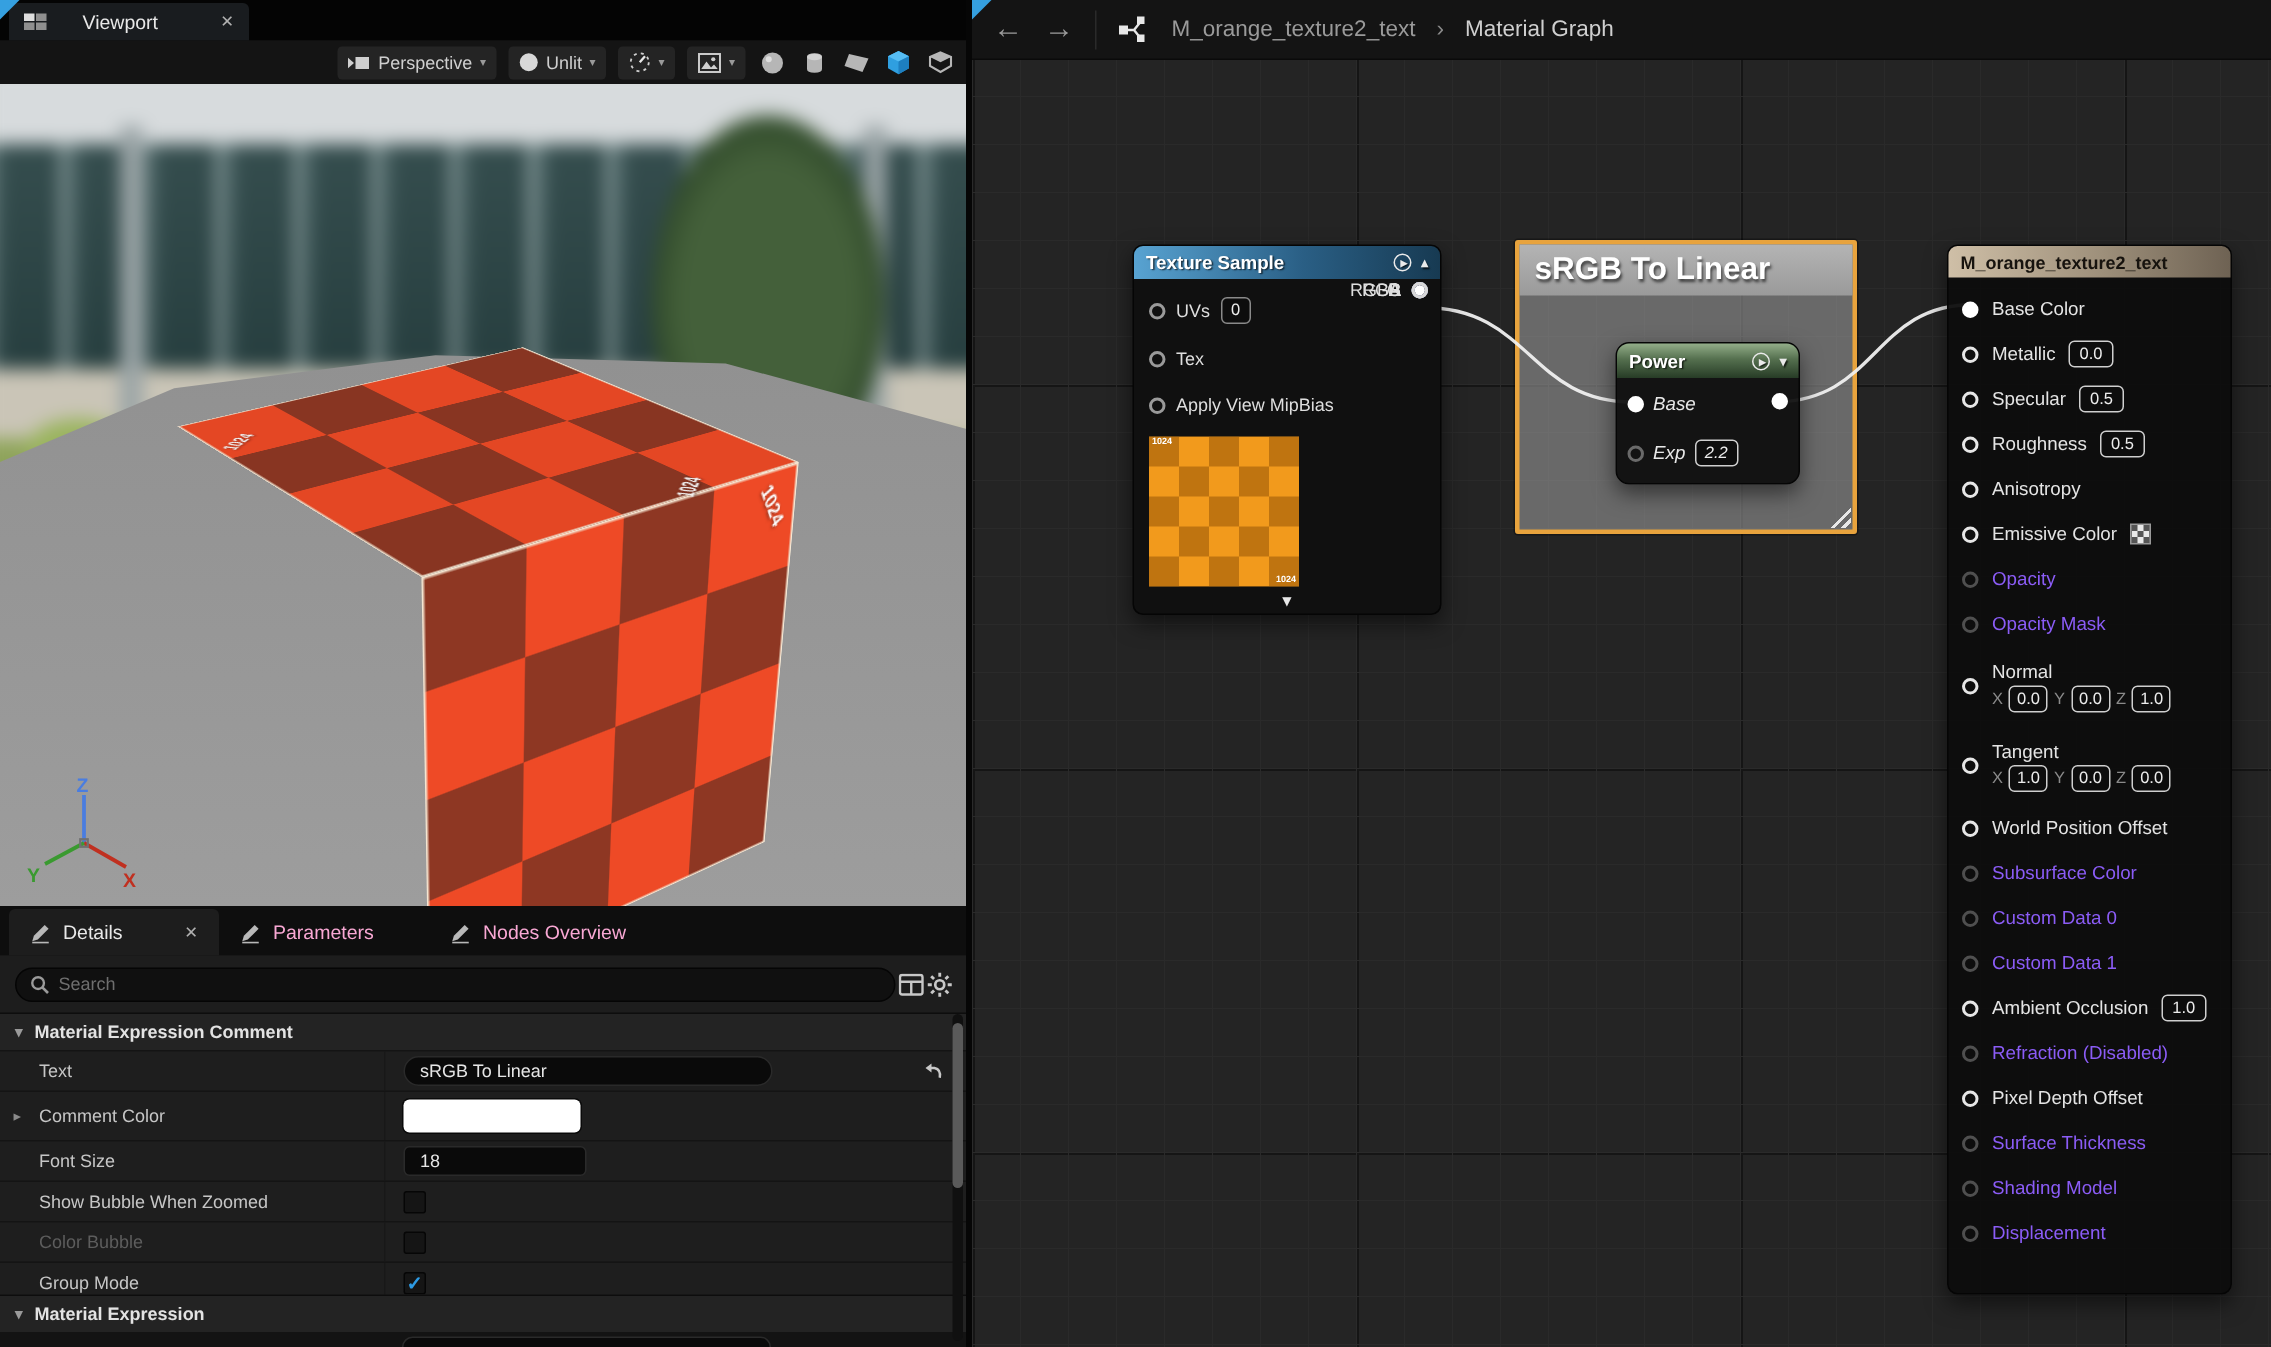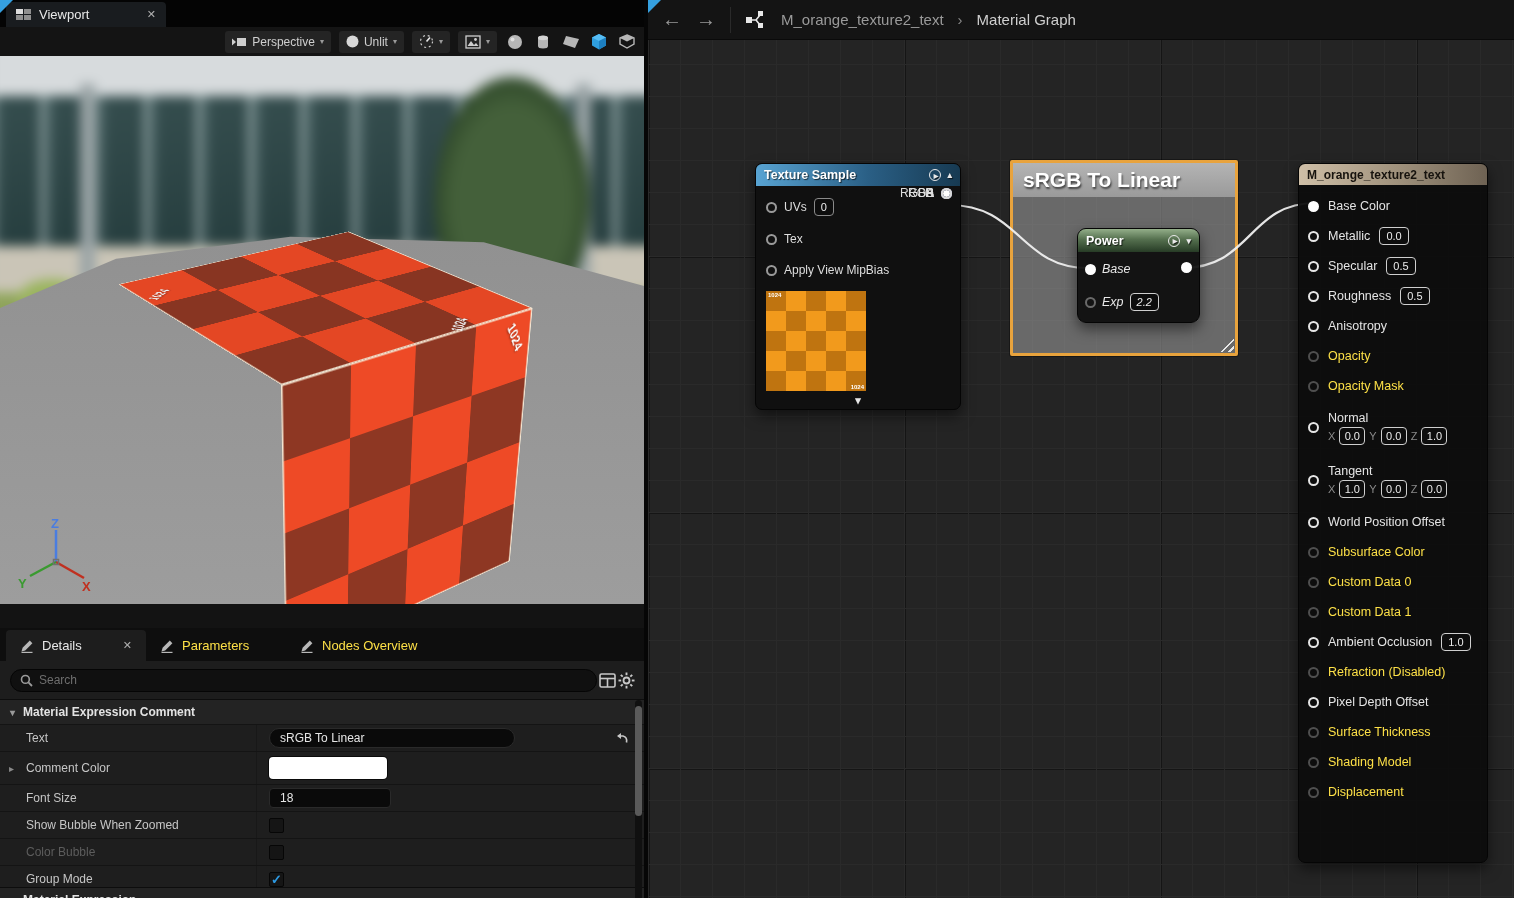--- a/index.html
+++ b/index.html
@@ -5,21 +5,21 @@
   * { margin:0; padding:0; box-sizing:border-box; }
   html,body { width:1514px; height:898px; background:#1a1a1a; overflow:hidden;
     font-family:"Liberation Sans", sans-serif; -webkit-font-smoothing:antialiased; }
 
   
   #left-panel { position:absolute; left:0; top:0; width:645px; height:898px; background:#131313; }
   #vp-tabbar { position:absolute; left:0; top:0; width:100%; height:27px; background:#040404; }
   .corner-blue { position:absolute; left:0; top:0; width:0; height:0;
     border-left:13px solid #35a0e0; border-bottom:13px solid transparent; z-index:9; }
   .ue-tab { position:absolute; left:6px; top:2px; height:25px; width:160px; background:#191c1f;
-    border-radius:4px 4px 0 0; display:flex; align-items:center; padding:0 10px; gap:8px; }
+    border-radius:4px 4px 0 0; display:flex; align-items:center; padding:0 10px; gap:24px; }
   .ue-tab .tab-label { color:#e8e8e8; font-size:13px; flex:1; }
   .tab-close { color:#b0b0b0; font-size:11px; cursor:pointer; }
   .winicon { display:inline-grid; grid-template-columns:7px 7px; grid-template-rows:5px 5px; gap:1px; }
   .winicon i { background:#8f8f8f; } .winicon i:first-child { background:#dedede; }
 
   #vp-toolbar { position:absolute; left:0; top:27px; width:100%; height:29px; background:#141414;
     display:flex; align-items:center; justify-content:flex-end; gap:8px; padding-right:8px; }
   .tb-btn { height:22px; background:#242424; border-radius:3px; display:flex; align-items:center;
     gap:5px; padding:0 7px; color:#cfcfcf; font-size:12px; }
   .tb-caret { color:#9a9a9a; font-size:8px; }
@@ -52,24 +52,24 @@
   .face.front { transform:translateZ(140px); }
   .face.right { transform:rotateY(90deg) translateZ(140px); background-position:70px 0; filter:brightness(1.06); }
   .face.top   { transform:rotateX(90deg) translateZ(140px); background-position:0 70px; filter:brightness(.96); }
   .tex-lbl { position:absolute; color:#fff; font-weight:bold; text-shadow:0 1px 2px rgba(60,20,10,.6); }
 
   
   #axis-gizmo { position:absolute; left:14px; top:462px; }
   .ax-lbl { font-size:13px; font-weight:bold; }
 
   
-  #details { position:absolute; left:0; top:604px; width:645px; height:230px; background:#161616;margin-top:24px; }
+  #details { position:absolute; left:0; top:604px; width:645px; height:230px; background:#161616; }
   #det-tabbar { position:absolute; left:0; top:0; width:100%; height:33px; background:#0e0e0e; display:flex; padding-left:6px; }
   .det-tab { height:31px; margin-top:2px; display:flex; align-items:center; gap:8px; padding:0 14px;
-    color:#fde047; font-size:13px; border-radius:4px 4px 0 0; min-width:140px; }
+    color:#f9a8d4; font-size:13px; border-radius:4px 4px 0 0; min-width:140px; }
   .det-tab.active { background:#1d1d1d; color:#e8e8e8; }
   #det-searchrow { position:absolute; left:0; top:33px; width:100%; height:38px; display:flex; align-items:center; gap:2px; padding:0 10px; background:#1d1d1d; }
   #search-box { flex:1; height:23px; background:#101010; border:1px solid #050505; border-radius:12px;
     display:flex; align-items:center; gap:6px; padding:0 9px; }
   #search-box input { flex:1; background:transparent; border:none; outline:none; color:#d0d0d0; font-size:12px; }
   #search-box input::placeholder { color:#6e6e6e; }
   .sec-header { position:relative; width:100%; height:25px; background:#232323; border-top:1px solid #0d0d0d;
     display:flex; align-items:center; gap:8px; padding-left:10px; color:#e3e3e3; font-size:12px; font-weight:bold; }
   .sec-caret { color:#9a9a9a; font-size:10px; }
   #det-rows { position:absolute; left:0; top:96px; width:100%; }
@@ -161,21 +161,21 @@
   
   #result-node { left:650px; top:163px; width:190px; height:700px; background:rgba(13,13,13,.95); }
   #result-node .node-header { height:21px; background:linear-gradient(90deg,#cfbfa7,#9d8f7a 55%,#6e6253);
     color:#17130e; font-size:12px; text-shadow:none; }
   #result-pins { position:absolute; left:0; top:27px; width:100%; }
   .rpin-row { position:relative; width:100%; height:30px; display:flex; align-items:center; gap:9px; padding-left:9px; }
   .rpin-row.tall { height:53px; }
   .rpin { width:11px; height:11px; border:2px solid #4f4f4f; border-radius:50%; flex:none; }
   .rpin-row.enabled .rpin { border-color:#e6e6e6; }
   .rpin-row.connected .rpin { background:#fff; border-color:#fff; }
-  .rpin-label { color:#fde047; font-size:12.5px; }
+  .rpin-label { color:#8b5cf6; font-size:12.5px; }
   .rpin-row.enabled .rpin-label { color:#e4e4e4; }
   .axes-wrap { display:flex; flex-direction:column; gap:2px; }
   .axes-line { display:flex; align-items:center; gap:4px; }
   .ax-letter { color:#8a8a8a; font-size:11px; }
   .axes-wrap .valbox { padding:1px 4px; min-width:26px; text-align:center; }
   .checker-swatch { width:14px; height:14px; border:1px solid #999;
     background:repeating-conic-gradient(#e8e8e8 0% 25%, #555 0% 50%); background-size:8px 8px; }
 
   
   #wires { position:absolute; inset:0; z-index:2; pointer-events:none; }
@@ -613,20 +613,27 @@
 
         </div>
 
         <div class="rpin-row enabled">
           <span class="rpin"></span>
 
           <span class="rpin-label simple">Anisotropy</span>
 
         </div>
 
+        <div class="rpin-row enabled">
+          <span class="rpin"></span>
+
+          <span class="rpin-label simple">Emissive Color</span>
+
+          <span class="checker-swatch"></span>
+        </div>
 
         <div class="rpin-row">
           <span class="rpin"></span>
 
           <span class="rpin-label simple">Opacity</span>
 
         </div>
 
         <div class="rpin-row">
           <span class="rpin"></span>

